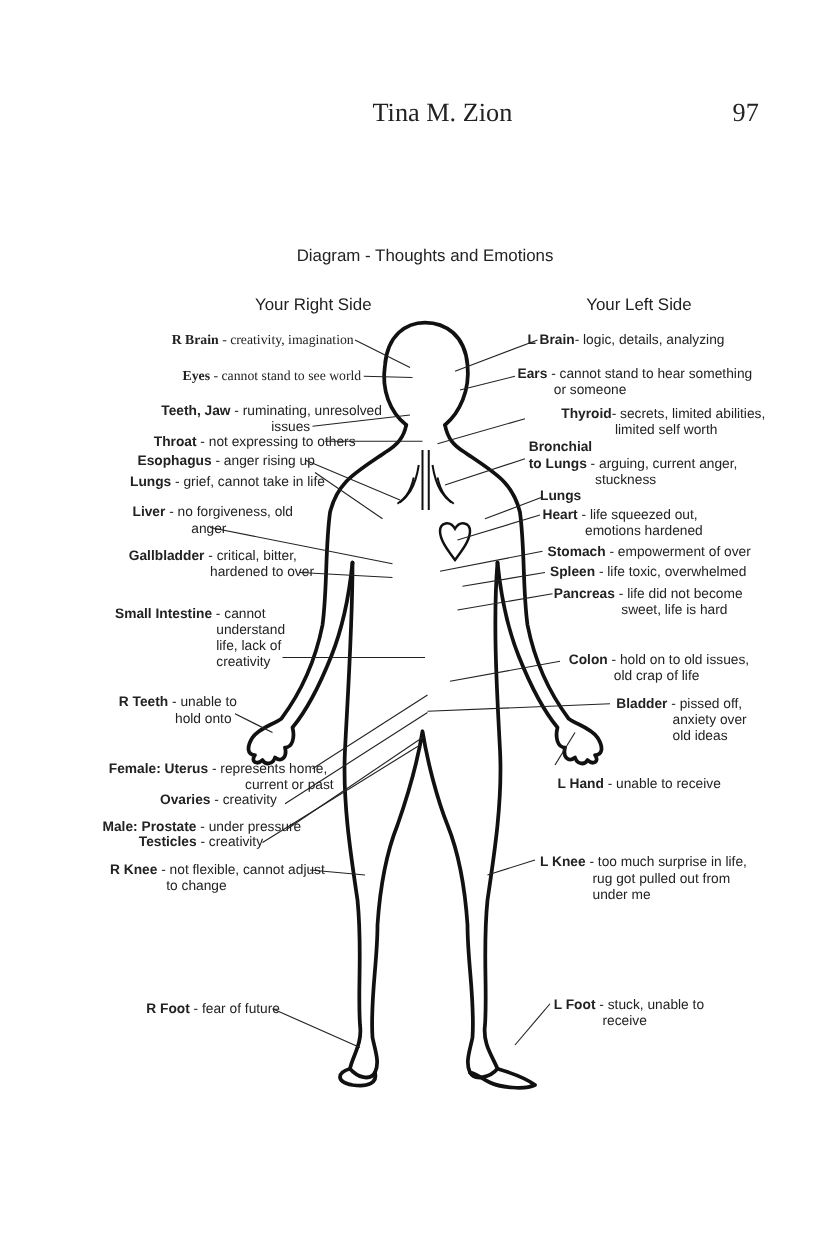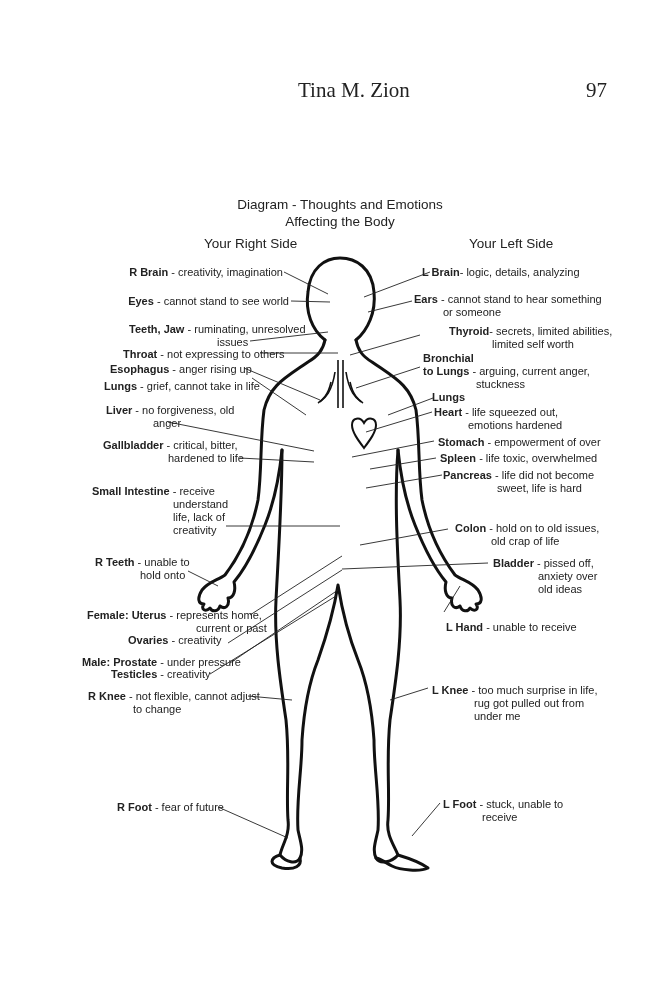--- a/index.html
+++ b/index.html
@@ -5,31 +5,30 @@
   html, body { margin:0; padding:0; background:#ffffff; }
   body { width:667px; height:1000px; position:relative; overflow:hidden; color:#1a1a1a; }
   .hdr { position:absolute; top:78px; font-family:"Liberation Serif","DejaVu Serif",serif; font-size:21px; color:#222;margin-left:10px; }
   .hdr.author { left:288px; }
   .hdr.page { left:576px; }
   .title { position:absolute; left:220px; width:240px; top:196px; text-align:center; font-family:"Liberation Sans",sans-serif; font-size:13.5px; line-height:17px; color:#222; }
   .side { position:absolute; top:236px; font-family:"Liberation Sans",sans-serif; font-size:13.5px; color:#222;margin-left:32px; }
   svg.body { position:absolute; left:0; top:0; }
   .lbl { position:absolute; font-family:"Liberation Sans",sans-serif; font-size:11px; line-height:13px; color:#222; white-space:nowrap; }
   .lbl b { font-weight:bold; }
-  .r { text-align:right; }
+  .r { text-align:right;font-family:Liberation Serif, serif; }
 </style>
 </head>
 <body>
 
 <div class="hdr author">Tina M. Zion</div>
 <div class="hdr page">97</div>
 
 <div class="title">
   <div>Diagram - Thoughts and Emotions</div>
-  <div>Affecting the Body</div>
 </div>
 <div class="side" style="left:172px">Your Right Side</div>
 <div class="side" style="left:437px">Your Left Side</div>
 
 <svg class="body" width="667" height="1000" viewBox="0 0 667 1000">
   <g fill="none" stroke="#111" stroke-width="3" stroke-linecap="round" stroke-linejoin="round">
 
     <path d="M325,340 C312,330 305,312 308,292 C310,268 325,258 340,258 C356,258 372,268 374,292 C376,312 368,330 356,340"></path>
 
     <path d="M356,340 C358,350 362,356 372,362 C395,378 410,385 416,410 C420,440 418,470 422,500 C428,530 440,555 455,575 C462,580 472,582 478,590 C483,598 482,604 476,604 C480,610 474,612 470,608 C468,612 462,612 460,606 C455,610 450,606 452,598 C446,598 444,590 446,582 C436,570 425,550 415,525 C405,500 400,470 398,450"></path>
@@ -88,22 +87,22 @@
   </g>
 </svg>
 
 <div class="lbl r" style="right:384px;top:266px"><b>R Brain</b><span> - creativity, imagination</span></div>
 <div class="lbl r" style="right:378px;top:295px"><b>Eyes</b><span> - cannot stand to see world</span></div>
 <div class="lbl" style="left:129px;top:323px"><b>Teeth, Jaw</b><span> - ruminating, unresolved</span><br><span style="padding-left:88px">issues</span></div>
 <div class="lbl" style="left:123px;top:348px"><b>Throat</b><span> - not expressing to others</span></div>
 <div class="lbl" style="left:110px;top:363px"><b>Esophagus</b><span> - anger rising up</span></div>
 <div class="lbl" style="left:104px;top:380px"><b>Lungs</b><span> - grief, cannot take in life</span></div>
 <div class="lbl" style="left:106px;top:404px"><b>Liver</b><span> - no forgiveness, old</span><br><span style="padding-left:47px">anger</span></div>
-<div class="lbl" style="left:103px;top:439px"><b>Gallbladder</b><span> - critical, bitter,</span><br><span style="padding-left:65px">hardened to life</span></div>
-<div class="lbl" style="left:92px;top:485px"><b>Small Intestine</b><span> - receive</span><br><span style="padding-left:81px">understand</span><br><span style="padding-left:81px">life, lack of</span><br><span style="padding-left:81px">creativity</span></div>
+<div class="lbl" style="left:103px;top:439px"><b>Gallbladder</b><span> - critical, bitter,</span><br><span style="padding-left:65px">hardened to over</span></div>
+<div class="lbl" style="left:92px;top:485px"><b>Small Intestine</b><span> - cannot</span><br><span style="padding-left:81px">understand</span><br><span style="padding-left:81px">life, lack of</span><br><span style="padding-left:81px">creativity</span></div>
 <div class="lbl" style="left:95px;top:556px"><b>R Teeth</b><span> - unable to</span><br><span style="padding-left:45px">hold onto</span></div>
 <div class="lbl" style="left:87px;top:609px"><b>Female: Uterus</b><span> - represents home,</span><br><span style="padding-left:109px">current or past</span></div>
 <div class="lbl" style="left:128px;top:634px"><b>Ovaries</b><span> - creativity</span></div>
 <div class="lbl" style="left:82px;top:656px"><b>Male: Prostate</b><span> - under pressure</span></div>
 <div class="lbl" style="left:111px;top:668px"><b>Testicles</b><span> - creativity</span></div>
 <div class="lbl" style="left:88px;top:690px"><b>R Knee</b><span> - not flexible, cannot adjust</span><br><span style="padding-left:45px">to change</span></div>
 <div class="lbl" style="left:117px;top:801px"><b>R Foot</b><span> - fear of future</span></div>
 
 <div class="lbl" style="left:422px;top:266px"><b>L Brain</b><span>- logic, details, analyzing</span></div>
 <div class="lbl" style="left:414px;top:293px"><b>Ears</b><span> - cannot stand to hear something</span><br><span style="padding-left:29px">or someone</span></div>

